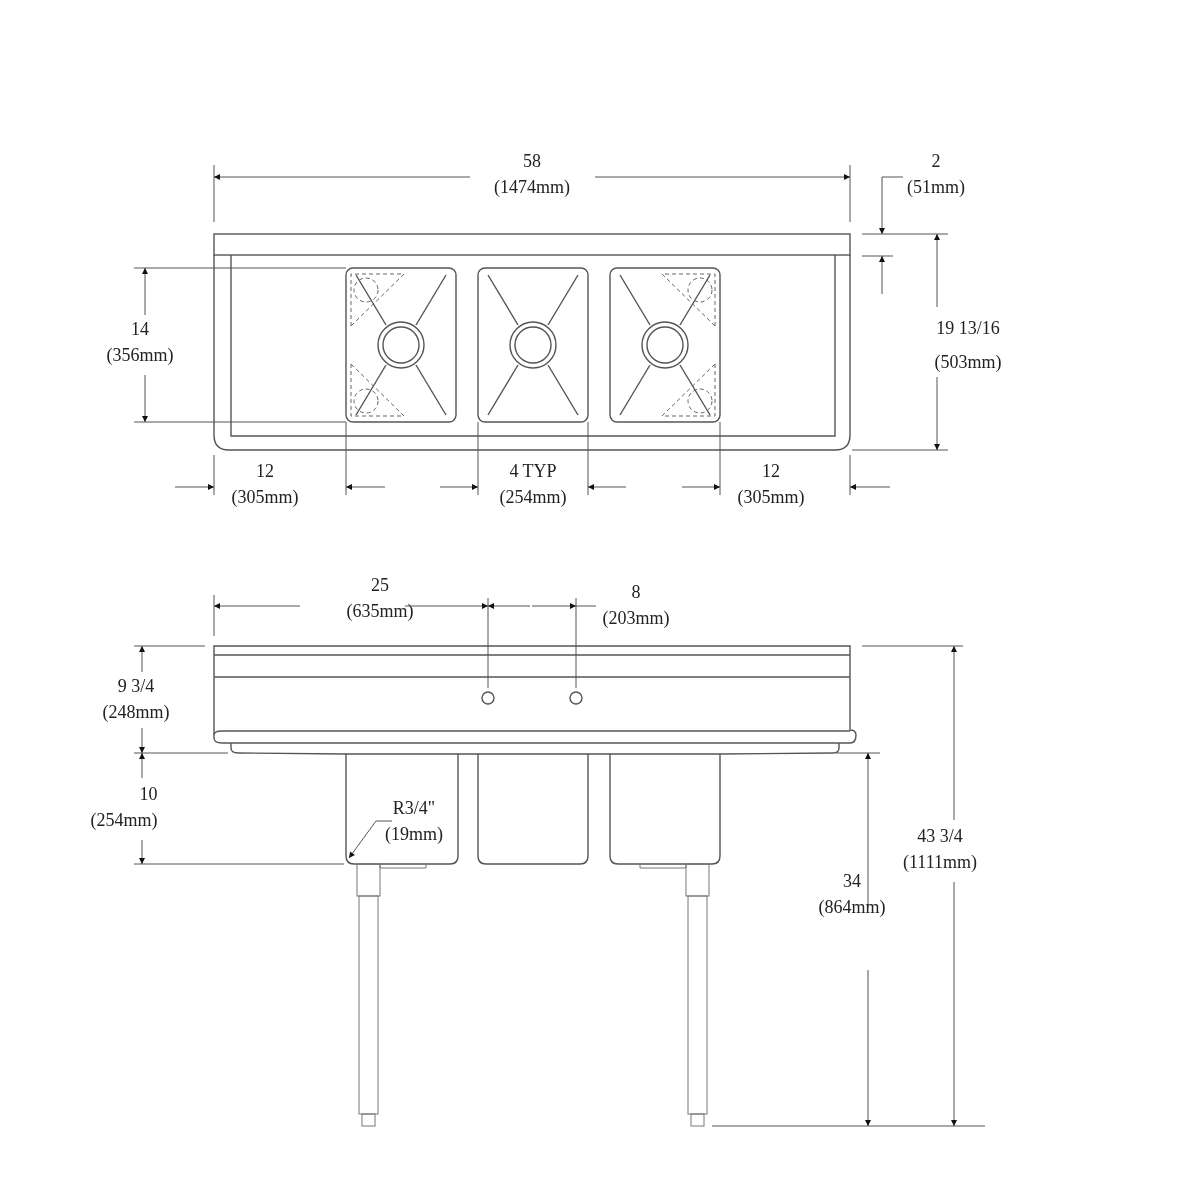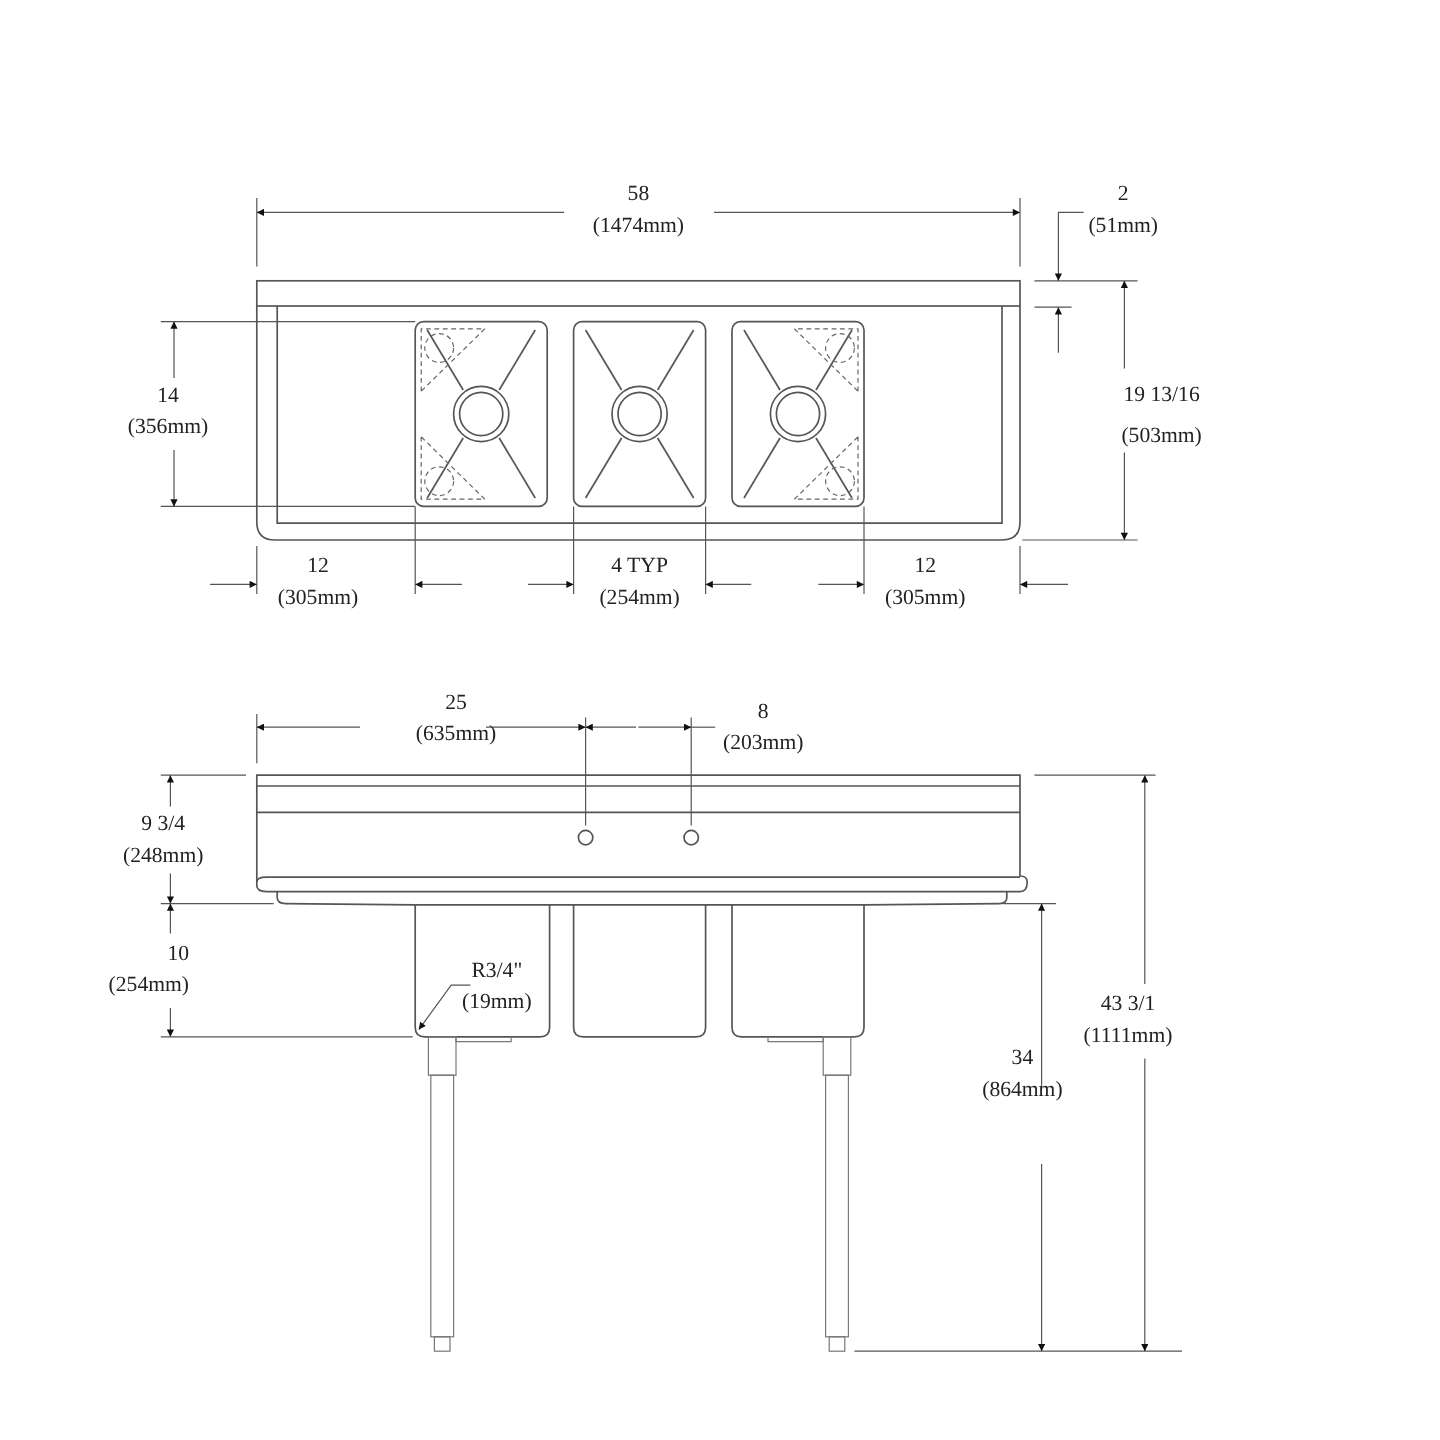--- a/index.html
+++ b/index.html
@@ -206,15 +206,15 @@
 </div>
 <div class="lbl" style="left:414px; top:795px;">
   <div>R3/4"</div>
   <div>(19mm)</div>
 </div>
 <div class="lbl" style="left:852px; top:868px;">
   <div>34</div>
   <div>(864mm)</div>
 </div>
 <div class="lbl" style="left:940px; top:823px;">
-  <div>43 3/1</div>
+  <div>43 3/4</div>
   <div>(1111mm)</div>
 </div>
 
 </body></html>

